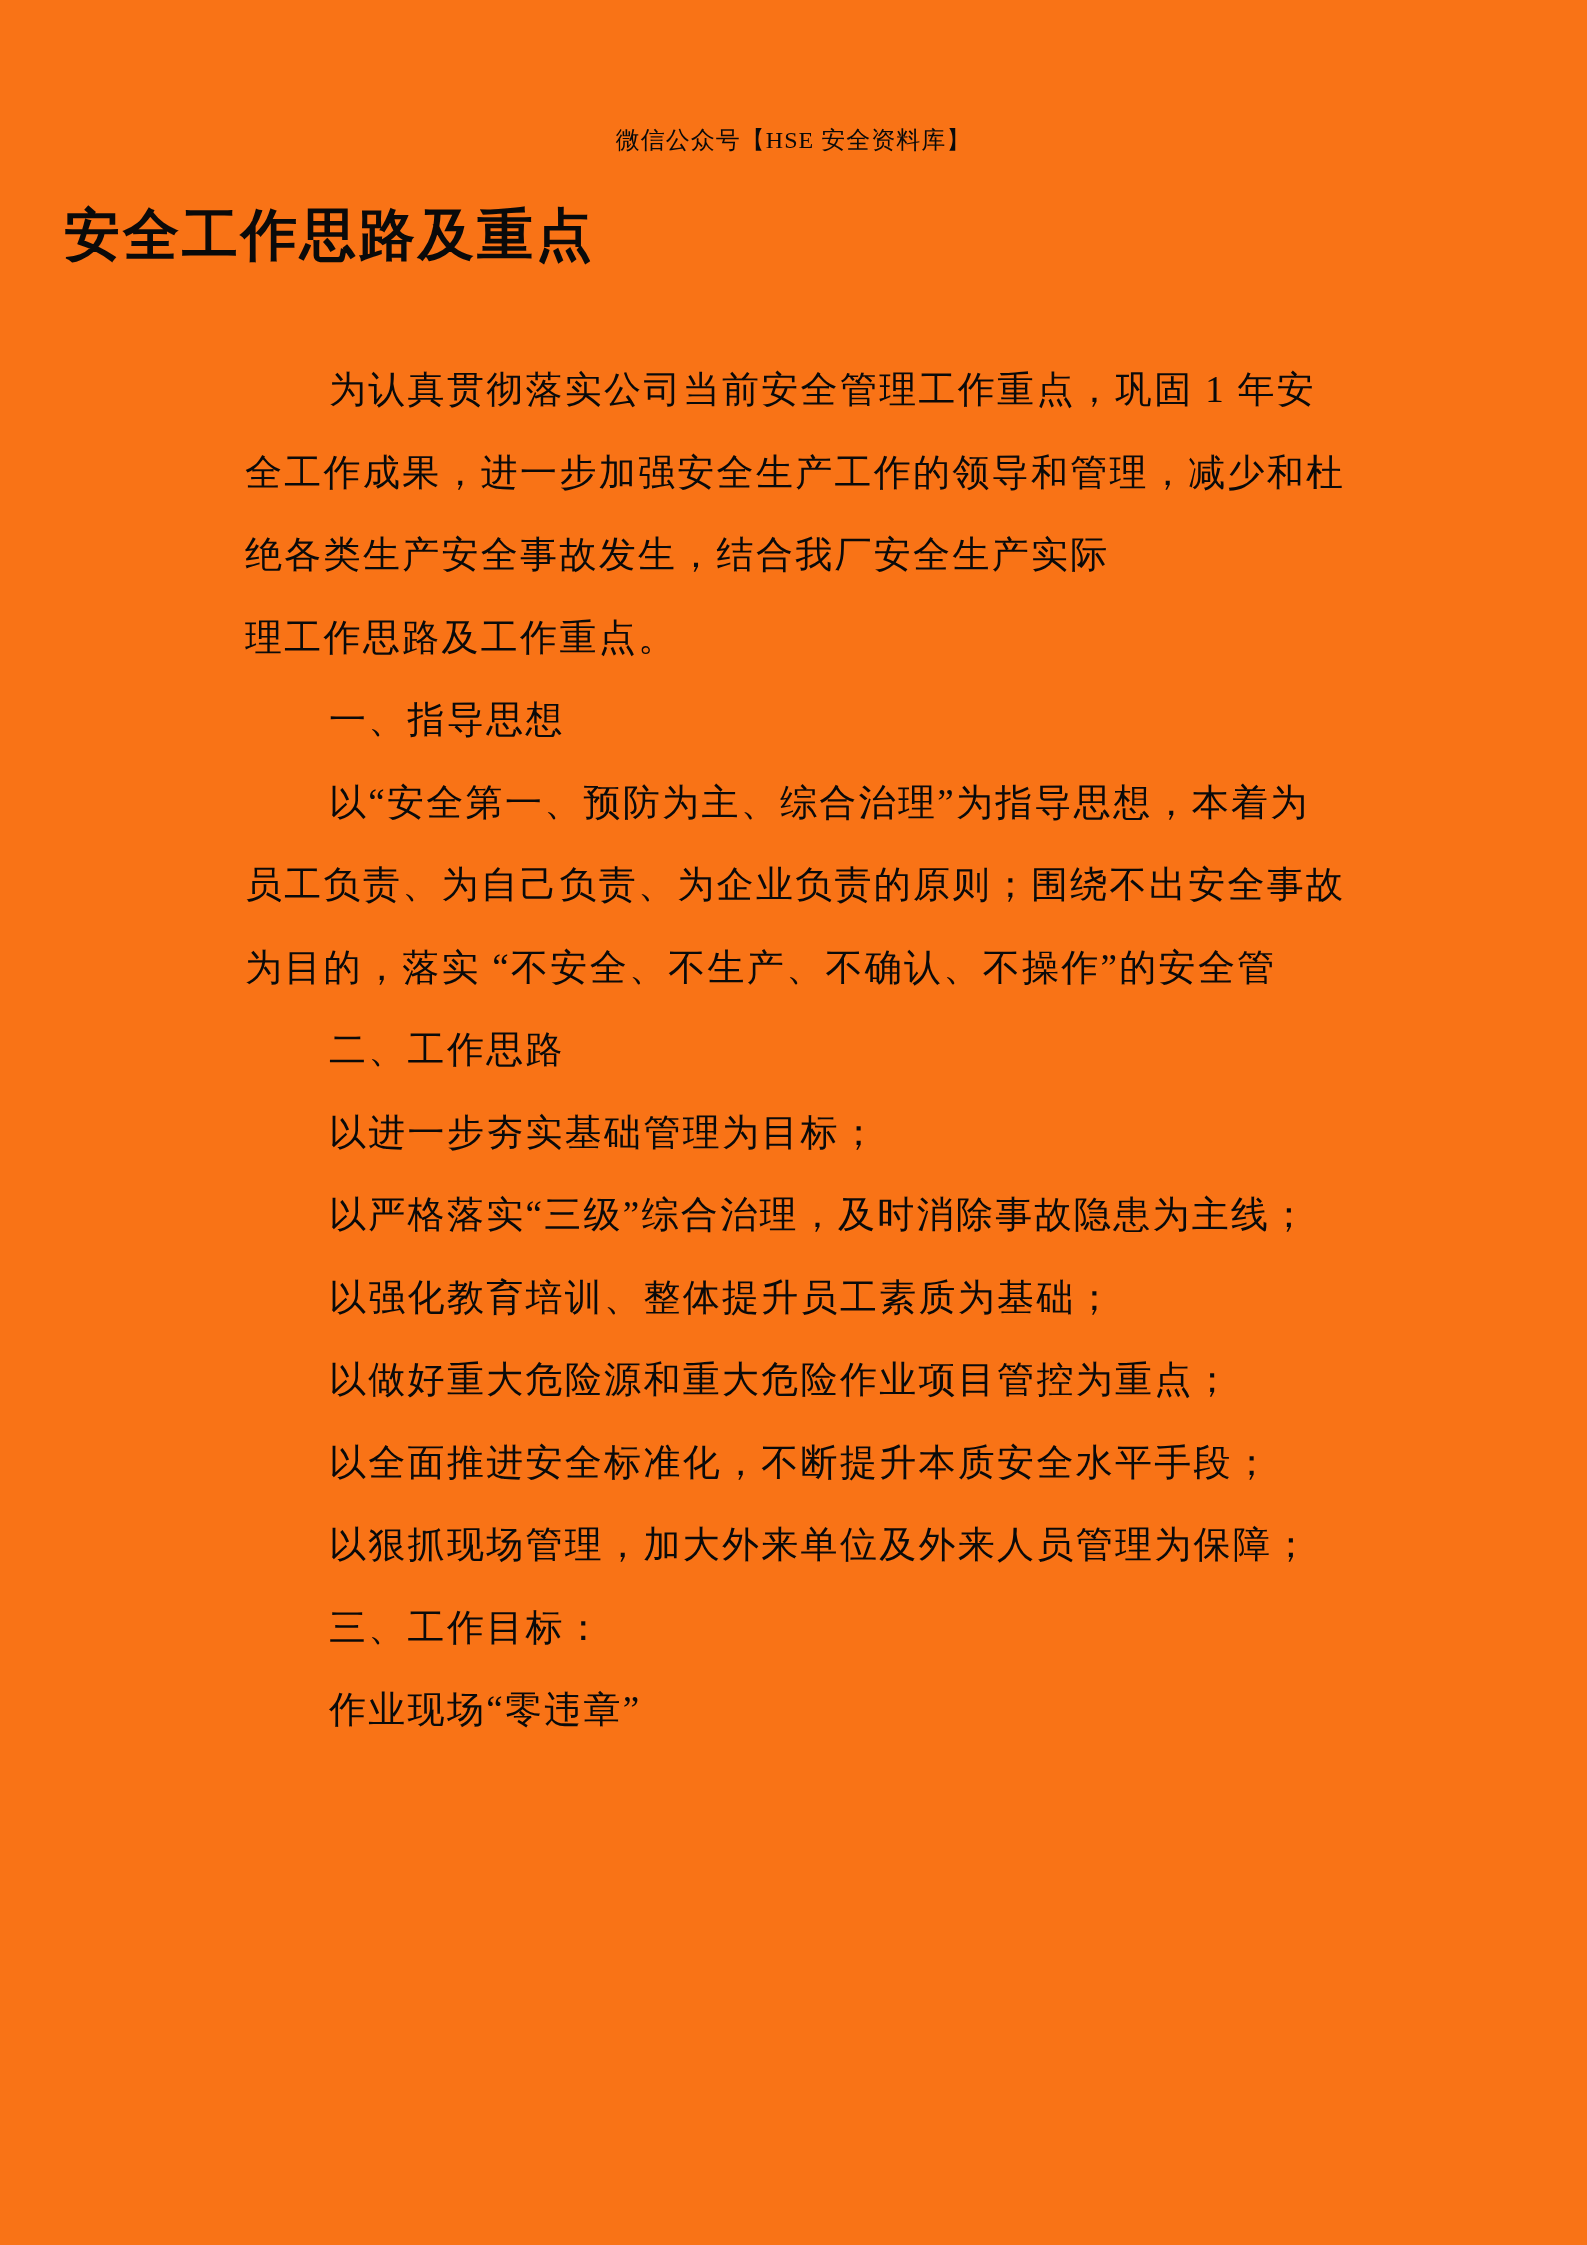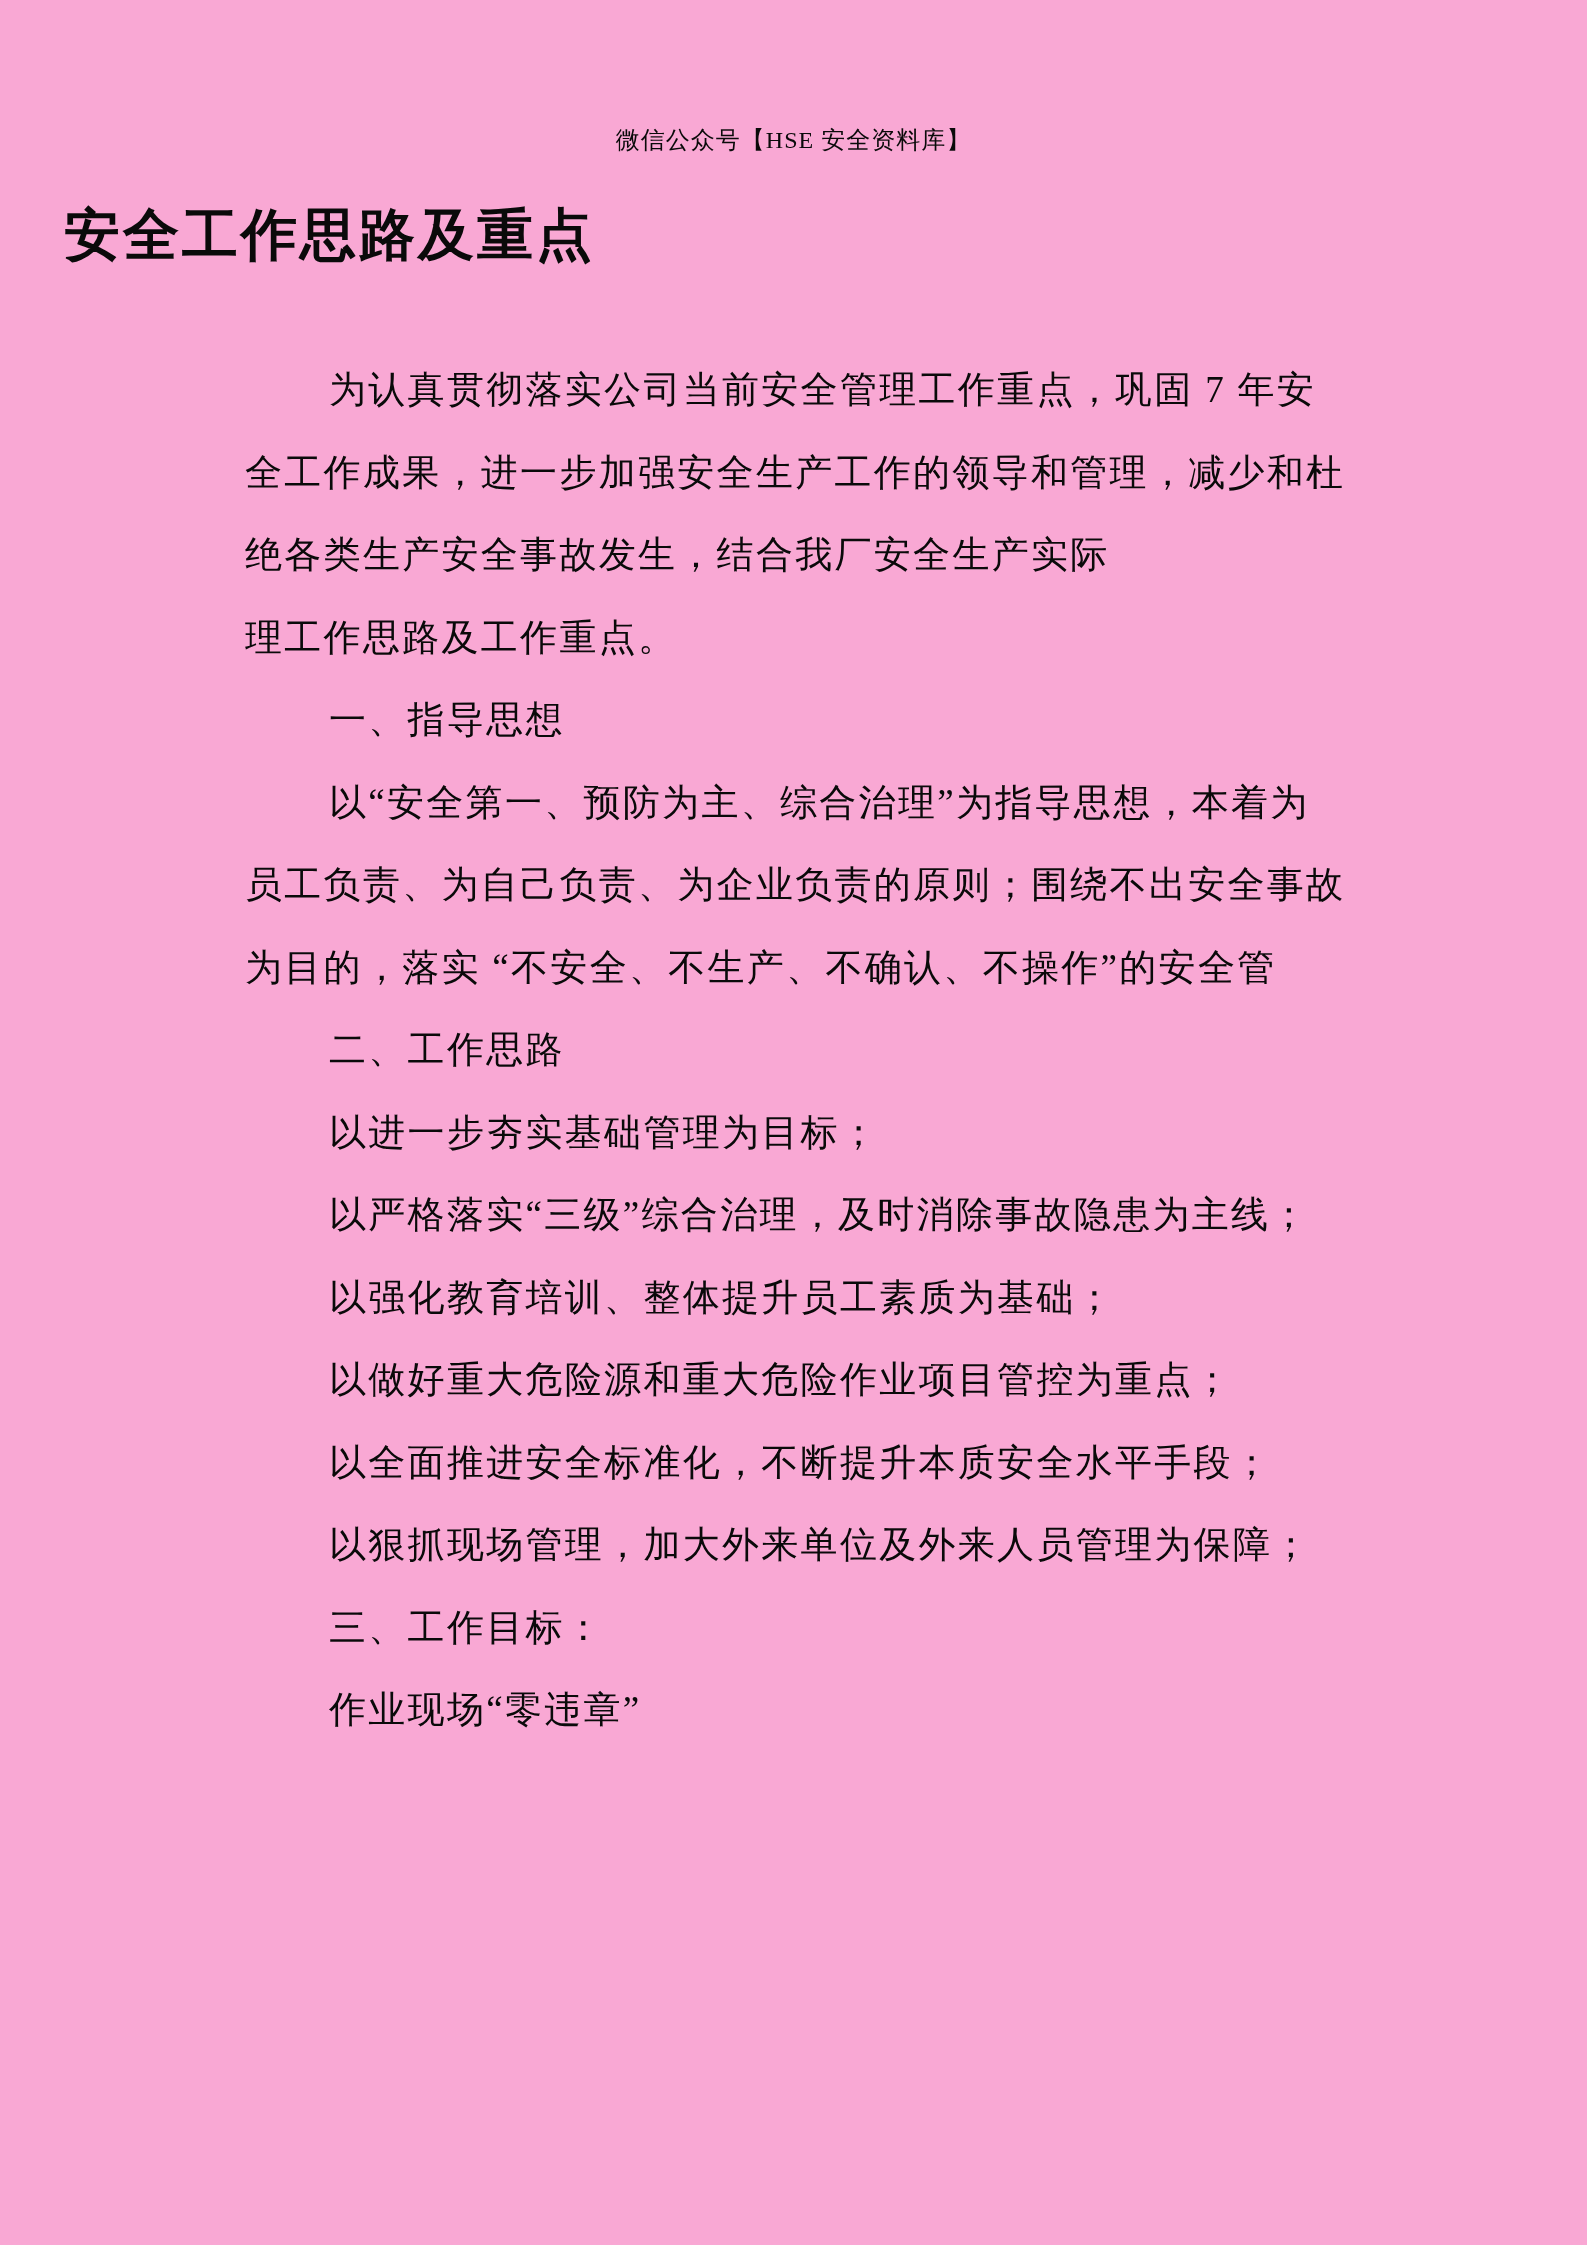--- a/index.html
+++ b/index.html
@@ -4,21 +4,21 @@
 <style>
   html, body {
     margin: 0;
     padding: 0;
     background: #ffffff;
   }
   .page {
     position: relative;
     width: 1587px;
     height: 2245px;
-    background: #f9a8d4;
+    background: #f97316;
     color: #0a0a0a;
     font-family: "Liberation Serif", "DejaVu Serif", serif;
     overflow: hidden;
   }
   .wechat-header {
     position: absolute;
     top: 124px;
     left: 0;
     width: 100%;
     text-align: center;
@@ -62,21 +62,21 @@
 <body>
 
 <div class="page">
   <div class="wechat-header">微信公众号【HSE 安全资料库】</div>
 
   <div class="doc-title">
     <span class="doc-title-inner">安全工作思路及重点</span>
   </div>
 
   <div class="doc-body">
-      <div class="text-line indent">为认真贯彻落实公司当前安全管理工作重点，巩固 7 年安</div>
+      <div class="text-line indent">为认真贯彻落实公司当前安全管理工作重点，巩固 1 年安</div>
       <div class="text-line">全工作成果，进一步加强安全生产工作的领导和管理，减少和杜</div>
       <div class="text-line">绝各类生产安全事故发生，结合我厂安全生产实际</div>
       <div class="text-line">理工作思路及工作重点。</div>
       <div class="text-line indent">一、指导思想</div>
       <div class="text-line indent">以“安全第一、预防为主、综合治理”为指导思想，本着为</div>
       <div class="text-line">员工负责、为自己负责、为企业负责的原则；围绕不出安全事故</div>
       <div class="text-line">为目的，落实 “不安全、不生产、不确认、不操作”的安全管</div>
       <div class="text-line indent">二、工作思路</div>
       <div class="text-line indent">以进一步夯实基础管理为目标；</div>
       <div class="text-line indent">以严格落实“三级”综合治理，及时消除事故隐患为主线；</div>

